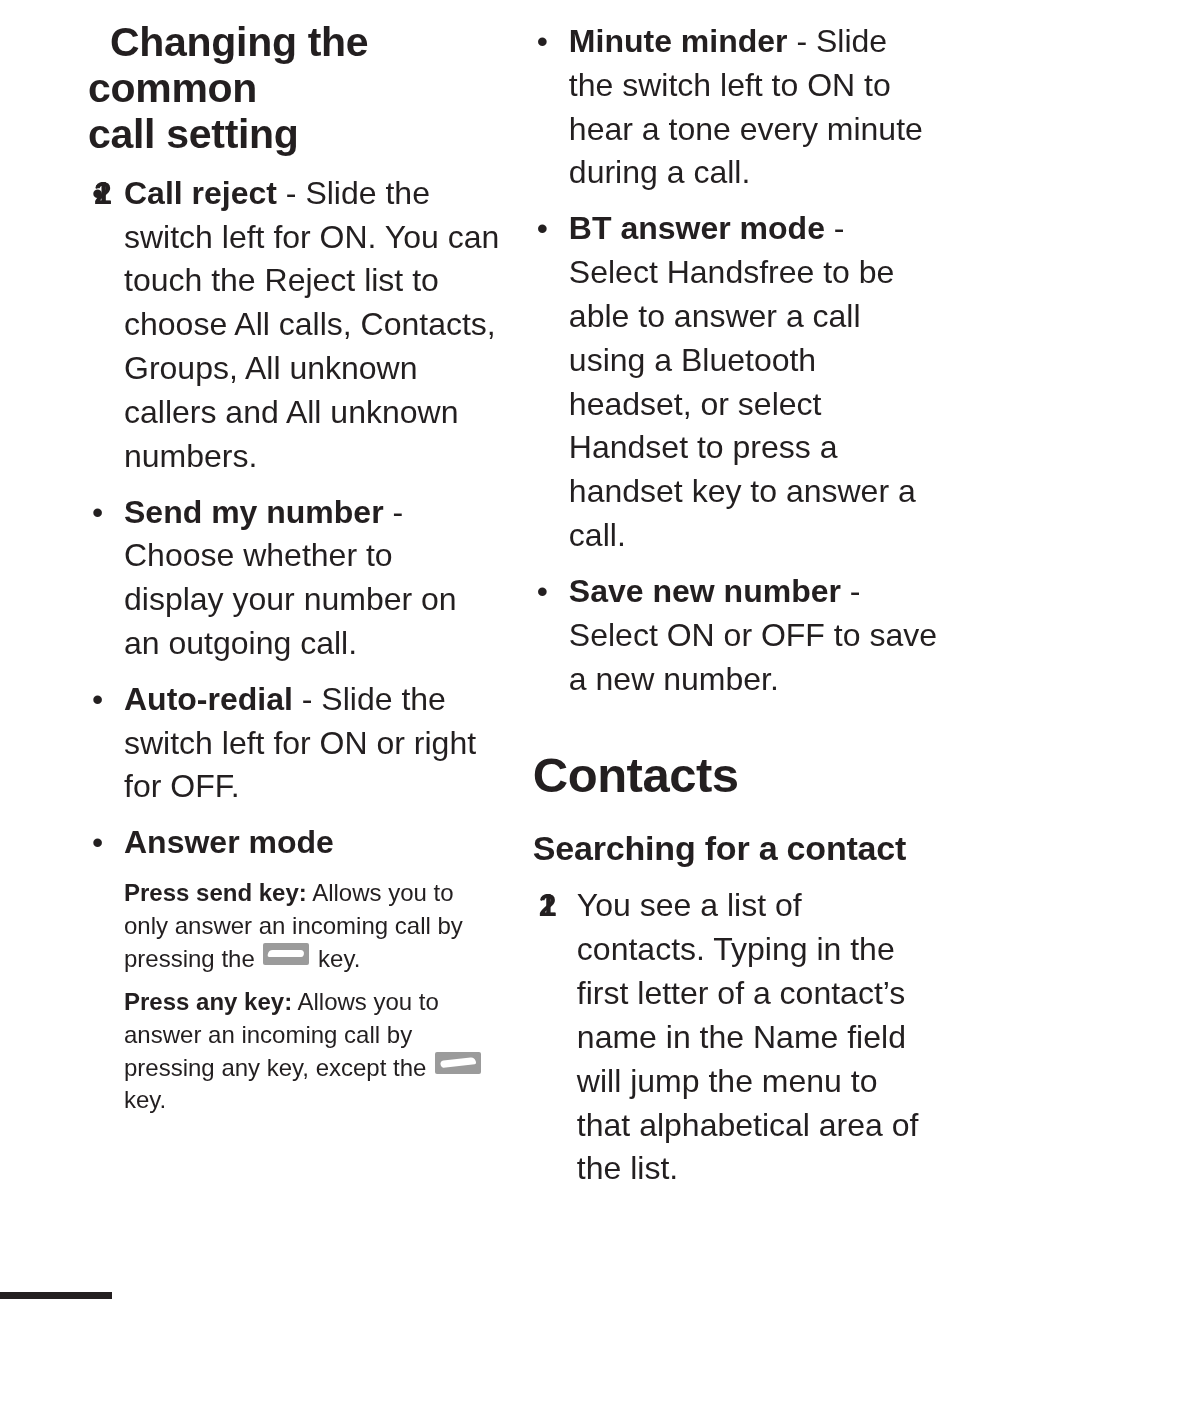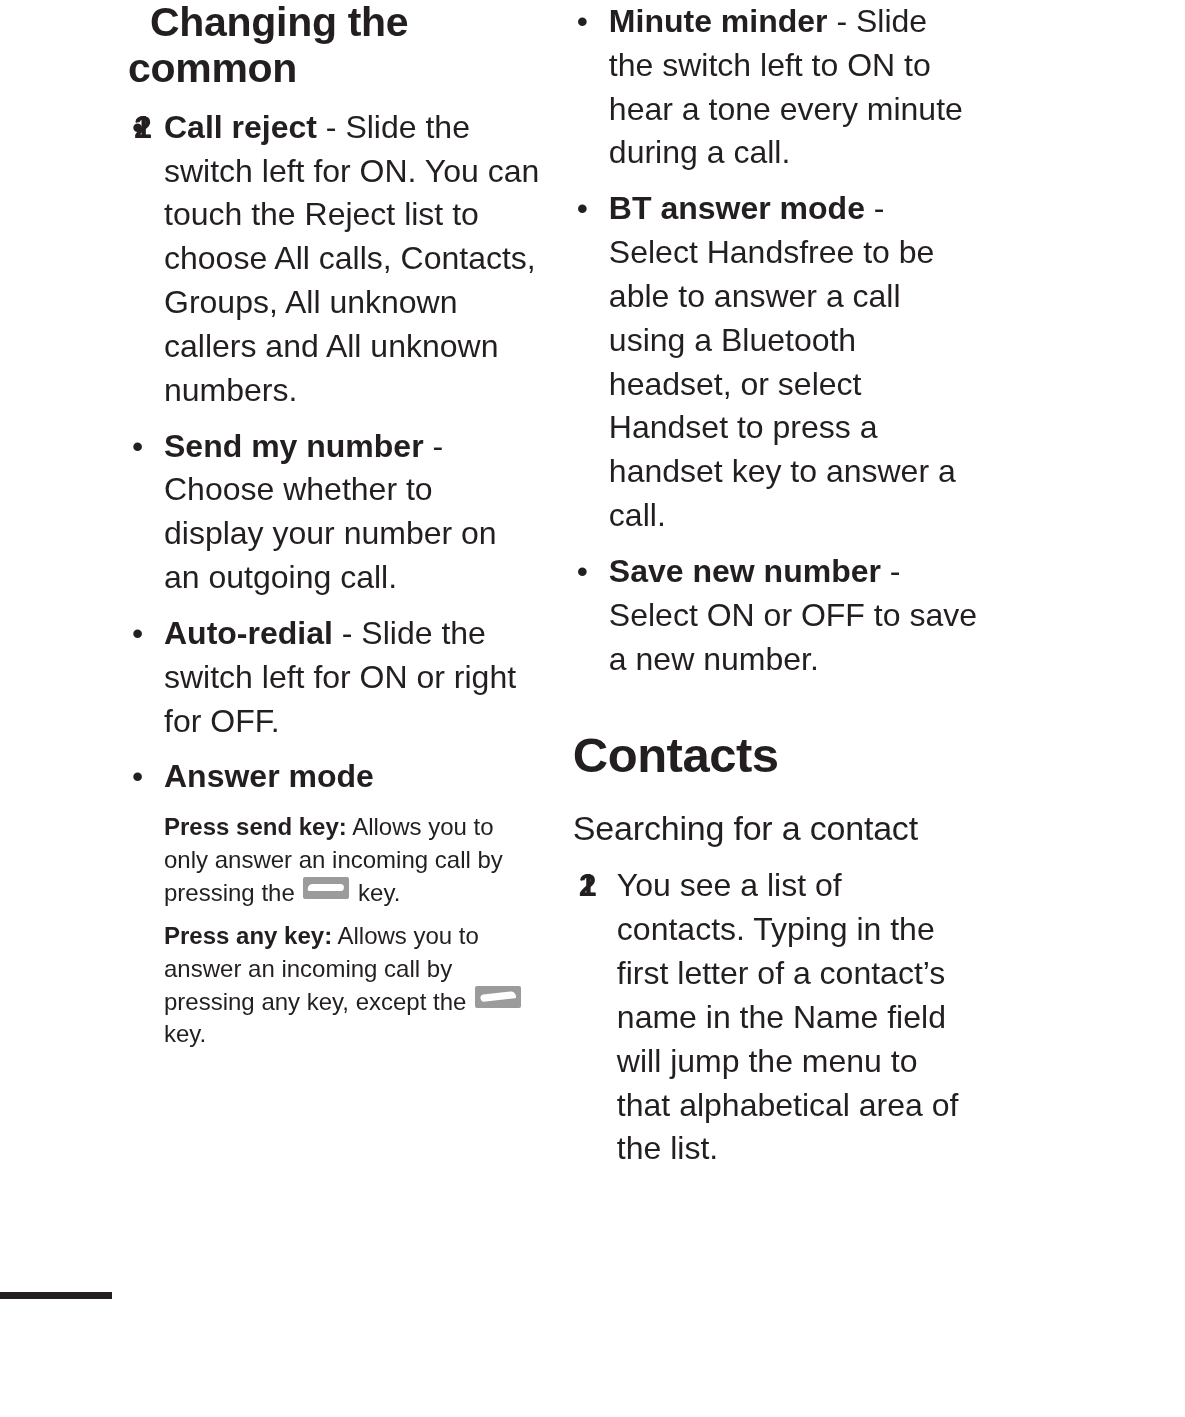--- a/index.html
+++ b/index.html
@@ -18,23 +18,22 @@
   .page {
     position: relative;
     width: 1185px;
     height: 1417px;
     box-sizing: border-box;
   }
   .columns {
     display: flex;
     flex-direction: row;
     width: 1048px;
-    padding-top: 0;
+    padding-top: 20px;
     box-sizing: border-box;
-    margin-left: 40px;
   }
   .col {
     box-sizing: border-box;
   }
   .col-left {
     width: 592px;
     padding-left: 88px;
     padding-right: 22px;
   }
   .col-right {
@@ -54,21 +53,21 @@
     padding-left: 22px;
   }
   h2.section {
     font-size: 49px;
     font-weight: bold;
     margin: 46px 0 26px 0;
     letter-spacing: -0.5px;
   }
   h3.subsection {
     font-size: 34px;
-    font-weight: normal;
+    font-weight: bold;
     margin: 0 0 16px 0;
     letter-spacing: -0.2px;
   }
 
   ol.steps {
     list-style: none;
     margin: 0;
     padding: 0;
   }
   ol.steps li {
@@ -157,20 +156,21 @@
 </head>
 <body>
 
 <div class="page">
   <div class="columns">
 
     <div class="col col-left">
 
       <h1 class="chapter">
         <span class="indent">Changing the common</span><br>
+        <span>call setting</span>
       </h1>
 
       <ol class="steps">
         <li>
           <span class="num">1</span>
         </li>
         <li>
           <span class="num">2</span>
         </li>
       </ol>

